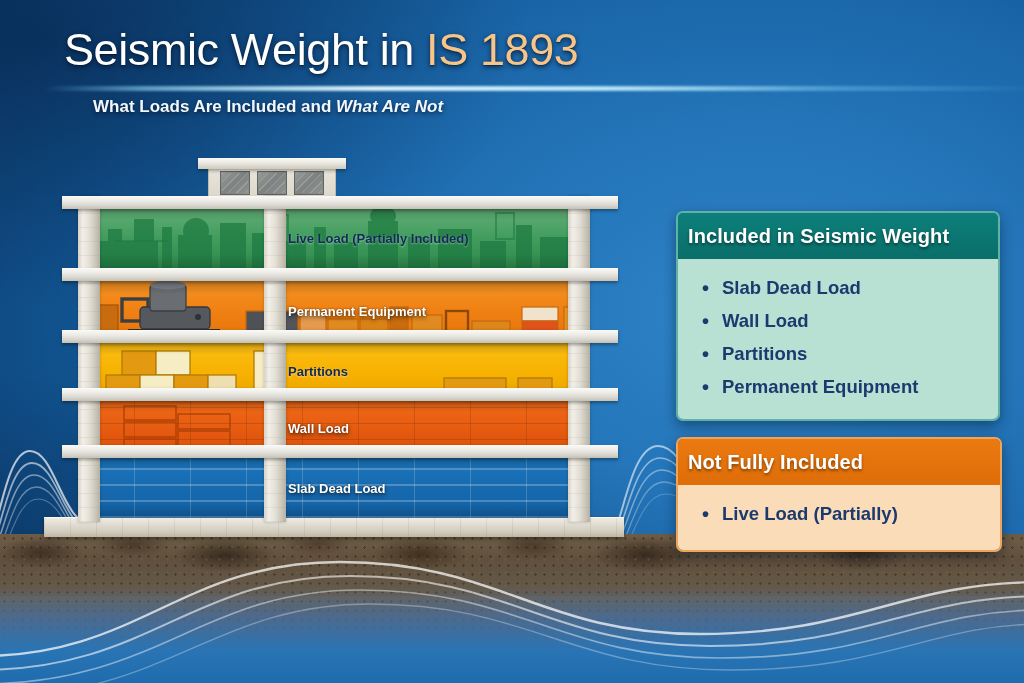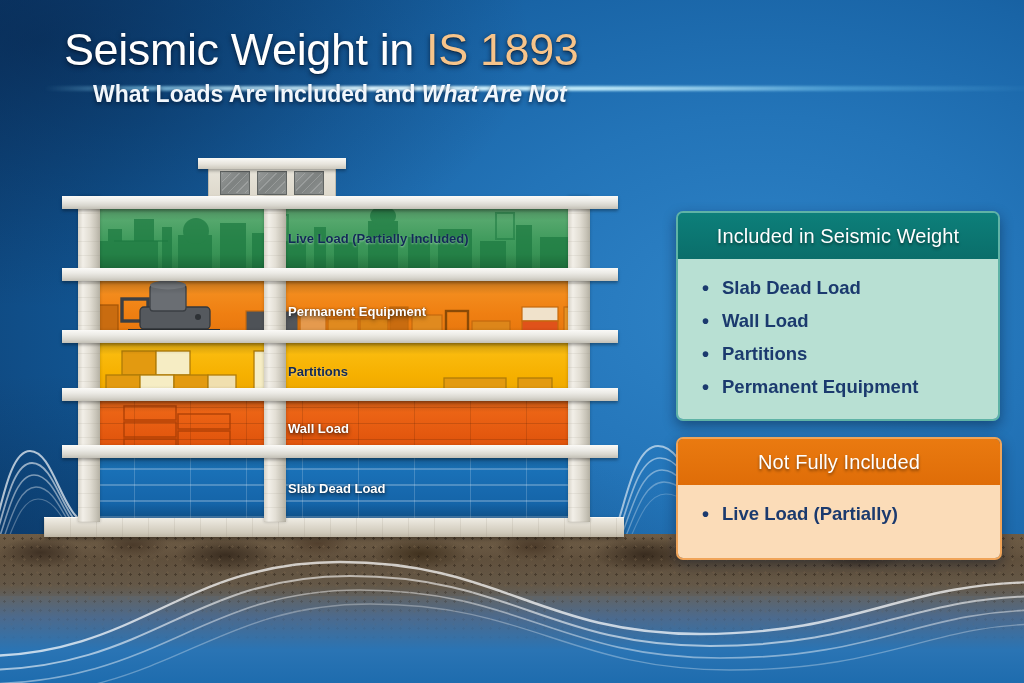--- a/index.html
+++ b/index.html
@@ -42,22 +42,22 @@
     background:linear-gradient(90deg, rgba(255,255,255,0) 0%, rgba(150,225,255,.55) 10%,
       rgba(225,248,255,.92) 33%, rgba(190,240,255,.85) 55%, rgba(120,205,245,.40) 80%, rgba(255,255,255,0) 100%);
     filter:blur(1.1px);
   }
   .glow-line::after{
     content:""; position:absolute; left:90px; right:240px; top:1.5px; height:1.6px;
     background:linear-gradient(90deg, rgba(255,255,255,0), #dff6ff 40%, rgba(255,255,255,.6) 75%, rgba(255,255,255,0));
     filter:blur(.4px);
   }
   .subtitle {
-    position:absolute; left:93px; top:81px; z-index:30;
-    font-size:23px; font-weight:bold; color:#f2f7fc;
+    position:absolute; left:93px; top:97px; z-index:30;
+    font-size:17px; font-weight:bold; color:#f2f7fc;
     text-shadow:0 2px 4px rgba(0,18,42,.72);
     white-space:nowrap;
   }
   .subtitle .ital { font-style:italic; }
 
   
   .wavedec { position:absolute; z-index:5; pointer-events:none; }
   #wave-left  { left:-14px; top:415px; width:110px; height:150px; opacity:.80; }
   #wave-right { left:600px; top:430px; width:130px; height:140px; opacity:.72; }
 
@@ -177,40 +177,40 @@
     background:linear-gradient(180deg,#fbfaf6 0%,#e7e4dc 55%,#cdc9bd 100%);
     box-shadow:0 2px 3px rgba(0,0,0,.30);
   }
 
   
   .panel{
     position:absolute; z-index:40; border-radius:7px; overflow:hidden;
     box-shadow:0 5px 13px rgba(0,14,36,.42);
   }
   .panel .phead{
-    font-size:20px; font-weight:normal; color:#ffffff; text-align:center;
+    font-size:20px; font-weight:bold; color:#ffffff; text-align:left;
     padding:12px 10px 11px; letter-spacing:.1px;
     text-shadow:0 2px 3px rgba(0,0,0,.45);
   }
   .panel .pbody{ padding:13px 18px 15px 24px; }
   .panel ul{ list-style:none; }
   .panel li{
     font-size:18.5px; font-weight:bold; color:#1b3a6e;
     line-height:1.78; position:relative; padding-left:20px; white-space:nowrap;
   }
   .panel li::before{
     content:"•"; position:absolute; left:0; top:-1px; font-size:20px; color:#1b3a6e;
   }
   #panel-included{ left:676px; top:211px; width:324px; border:2px solid #5fb3a6; }
   #panel-included .phead{ background:linear-gradient(180deg,#0d7f7a 0%,#0a6e6a 100%); }
   #panel-included .pbody{ background:#b8e0d3; }
 
   #panel-partial{ left:676px; top:437px; width:326px; border:2px solid #f0a458; }
   #panel-partial .phead{ background:linear-gradient(180deg,#ea7a10 0%,#df6d08 100%); }
-  #panel-partial .pbody{ background:#fbdcb8; padding-bottom:27px; }
+  #panel-partial .pbody{ background:#fbdcb8; padding-bottom:19px; }
 </style>
 </head>
 <body>
 
 <div id="canvas">
 
   <div class="title-wrap">
     <div class="title"><span>Seismic Weight in </span><span class="accent">IS 1893</span></div>
   </div>
   <div class="glow-line"></div>

